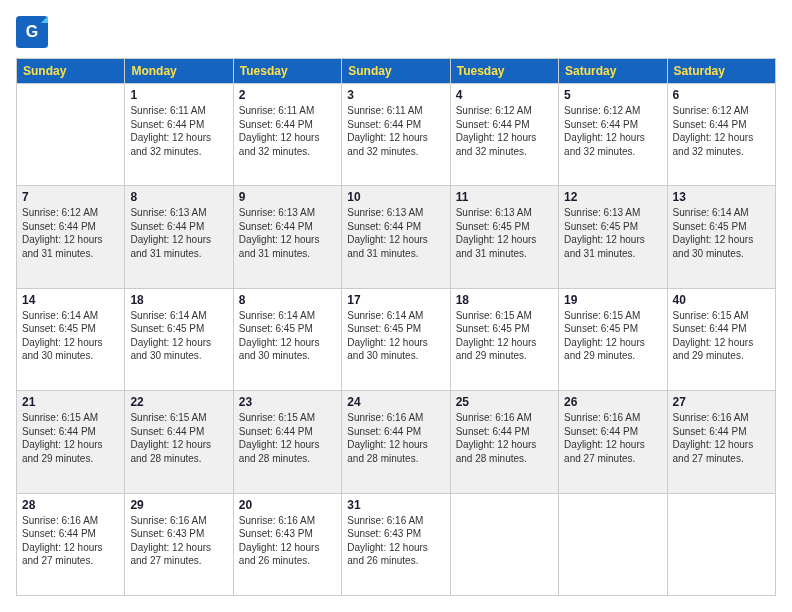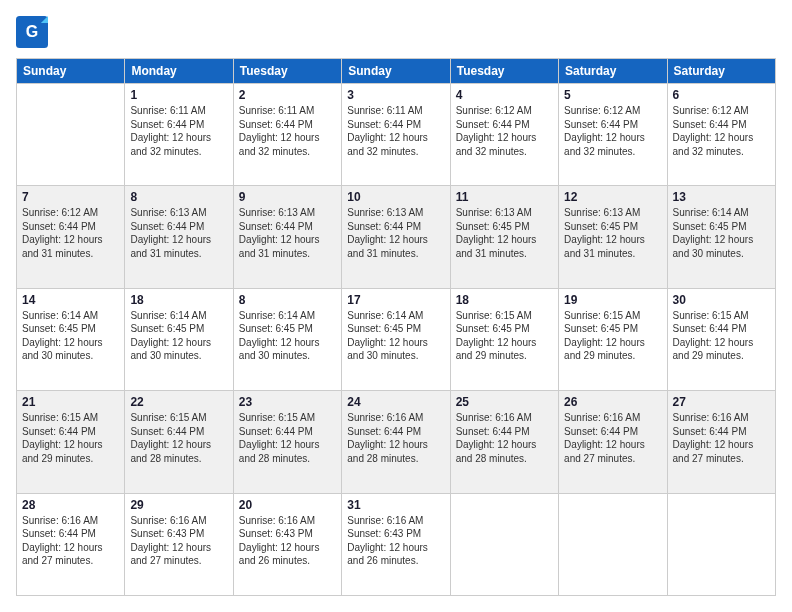--- a/index.html
+++ b/index.html
@@ -55,21 +55,21 @@
       color: #333;
     }
     .calendar-table {
       width: 100%;
       border-collapse: collapse;
       flex: 1;
       font-size: 10px;
     }
     .calendar-table th {
       background-color: #1565c0;
-      color: #ffffff;
+      color: #fde047;
       text-align: left;
       padding: 5px 6px;
       font-size: 12px;
       font-weight: bold;
       border: 1px solid #ccc;
     }
     .calendar-table td {
       border: 1px solid #ccc;
       vertical-align: top;
       padding: 4px 5px;
@@ -265,21 +265,21 @@
 and 29 minutes.</div>
           </td>
           <td>
             <div class="cell-day">19</div>
             <div class="cell-info" style="white-space: pre-line;">Sunrise: 6:15 AM
 Sunset: 6:45 PM
 Daylight: 12 hours
 and 29 minutes.</div>
           </td>
           <td>
-            <div class="cell-day">30</div>
+            <div class="cell-day">40</div>
             <div class="cell-info" style="white-space: pre-line;">Sunrise: 6:15 AM
 Sunset: 6:44 PM
 Daylight: 12 hours
 and 29 minutes.</div>
           </td>
         </tr>
         <tr class="row-shaded">
           <td>
             <div class="cell-day">21</div>
             <div class="cell-info" style="white-space: pre-line;">Sunrise: 6:15 AM

